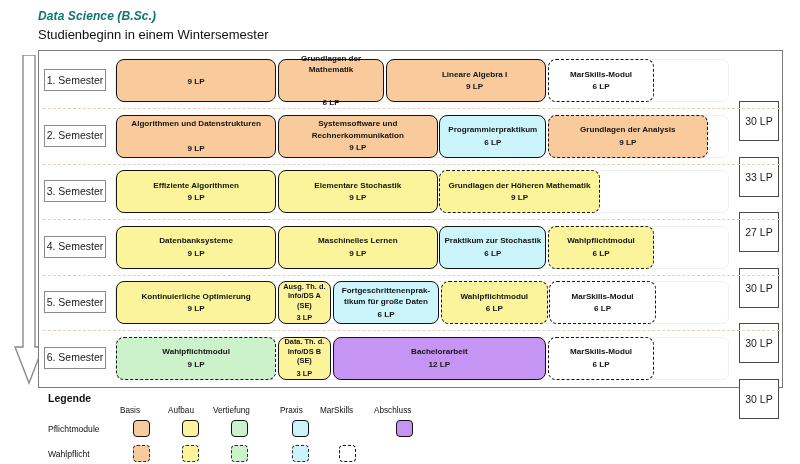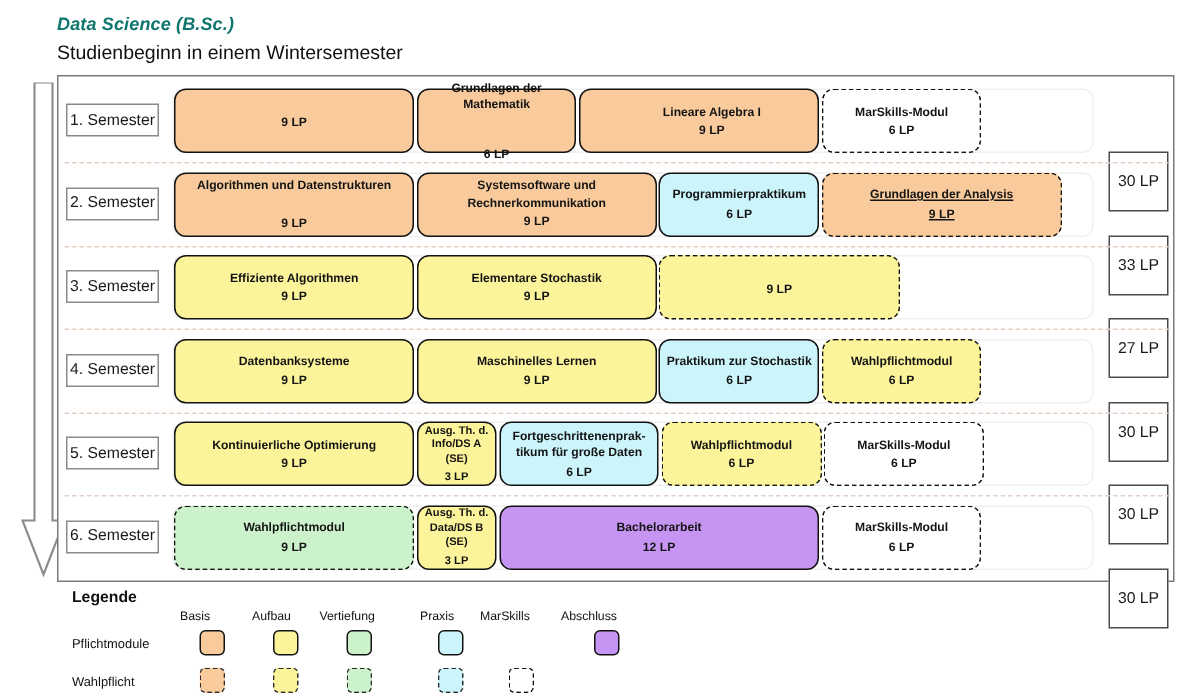--- a/index.html
+++ b/index.html
@@ -143,39 +143,40 @@
             <span class="lp">9 LP</span>
           </div>
           <div class="mod solid" style="left: 238.7px; width: 160.2px; background: rgb(249, 203, 156);">
             <span class="name">Systemsoftware und Rechnerkommunikation</span>
             <span class="lp">9 LP</span>
           </div>
           <div class="mod solid" style="left: 400.4px; width: 106.8px; background: rgb(204, 244, 251);">
             <span class="name">Programmierpraktikum</span>
             <span class="lp">6 LP</span>
           </div>
-          <div class="mod dashed" style="left: 508.7px; width: 160.2px; background: rgb(249, 203, 156); text-decoration: underline;">
+          <div class="mod dashed" style="left: 508.7px; width: 160.2px; background: rgb(249, 203, 156);">
             <span class="name">Grundlagen der Analysis</span>
             <span class="lp">9 LP</span>
           </div>
           <div class="lp-total">33 LP</div>
         </div>
         <div class="row-divider" style="top: 112.5px;"></div>
         <div class="sem-row" style="top: 113px;">
           <div class="track"></div>
           <div class="sem-label">3. Semester</div>
           <div class="mod solid" style="left: 77px; width: 160.2px; background: rgb(252, 244, 154);">
             <span class="name">Effiziente Algorithmen</span>
             <span class="lp">9 LP</span>
           </div>
           <div class="mod solid" style="left: 238.7px; width: 160.2px; background: rgb(252, 244, 154);">
             <span class="name">Elementare Stochastik</span>
             <span class="lp">9 LP</span>
           </div>
           <div class="mod dashed" style="left: 400.4px; width: 160.2px; background: rgb(252, 244, 154);">
+            <span class="name">Grundlagen der Höheren Mathematik</span>
             <span class="lp">9 LP</span>
           </div>
           <div class="lp-total">27 LP</div>
         </div>
         <div class="row-divider" style="top: 168px;"></div>
         <div class="sem-row" style="top: 168.5px;">
           <div class="track"></div>
           <div class="sem-label">4. Semester</div>
           <div class="mod solid" style="left: 77px; width: 160.2px; background: rgb(252, 244, 154);">
             <span class="name">Datenbanksysteme</span>
@@ -223,21 +224,21 @@
         </div>
         <div class="row-divider" style="top: 279px;"></div>
         <div class="sem-row" style="top: 279.5px;">
           <div class="track"></div>
           <div class="sem-label">6. Semester</div>
           <div class="mod dashed" style="left: 77px; width: 160.2px; background: rgb(204, 242, 204);">
             <span class="name">Wahlpflichtmodul</span>
             <span class="lp">9 LP</span>
           </div>
           <div class="mod solid narrow" style="left: 238.7px; width: 53.4px; background: rgb(252, 244, 154);">
-            <span class="name">Ausg. Th. d. Data/DS B (SE)</span>
+            <span class="name">Data. Th. d. Info/DS B (SE)</span>
             <span class="lp">3 LP</span>
           </div>
           <div class="mod solid" style="left: 293.6px; width: 213.6px; background: rgb(198, 148, 242);">
             <span class="name">Bachelorarbeit</span>
             <span class="lp">12 LP</span>
           </div>
           <div class="mod dashed" style="left: 508.7px; width: 106.8px; background: rgb(255, 255, 255);">
             <span class="name">MarSkills-Modul</span>
             <span class="lp">6 LP</span>
           </div>

